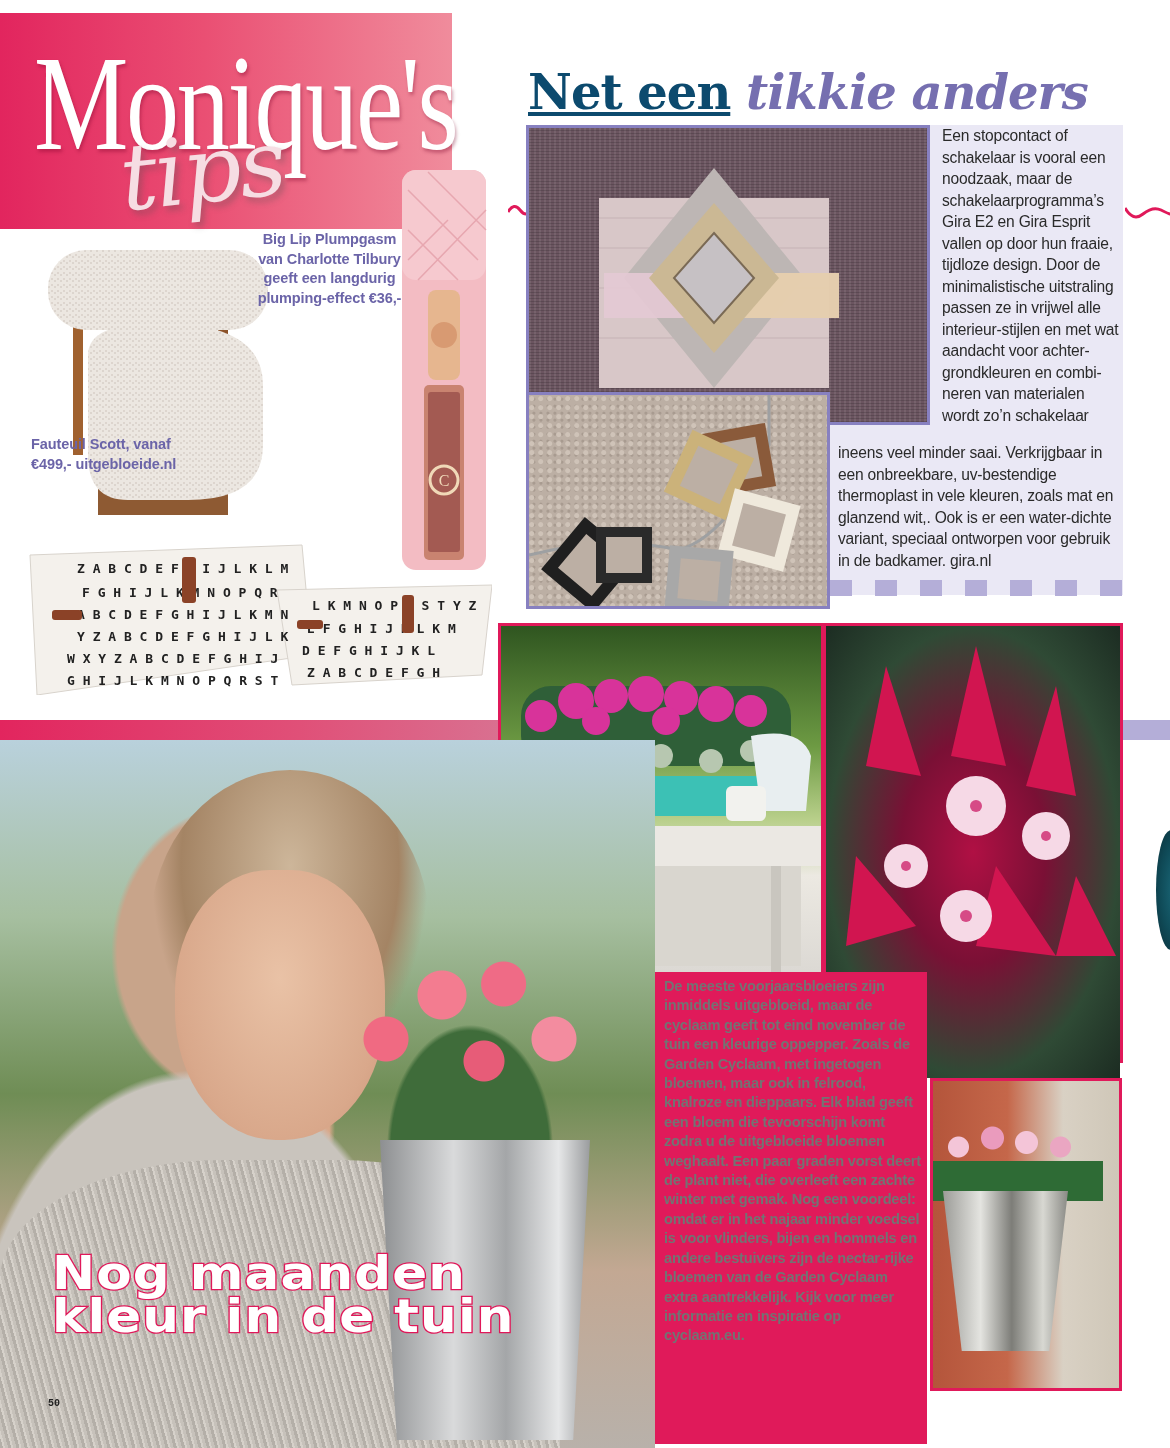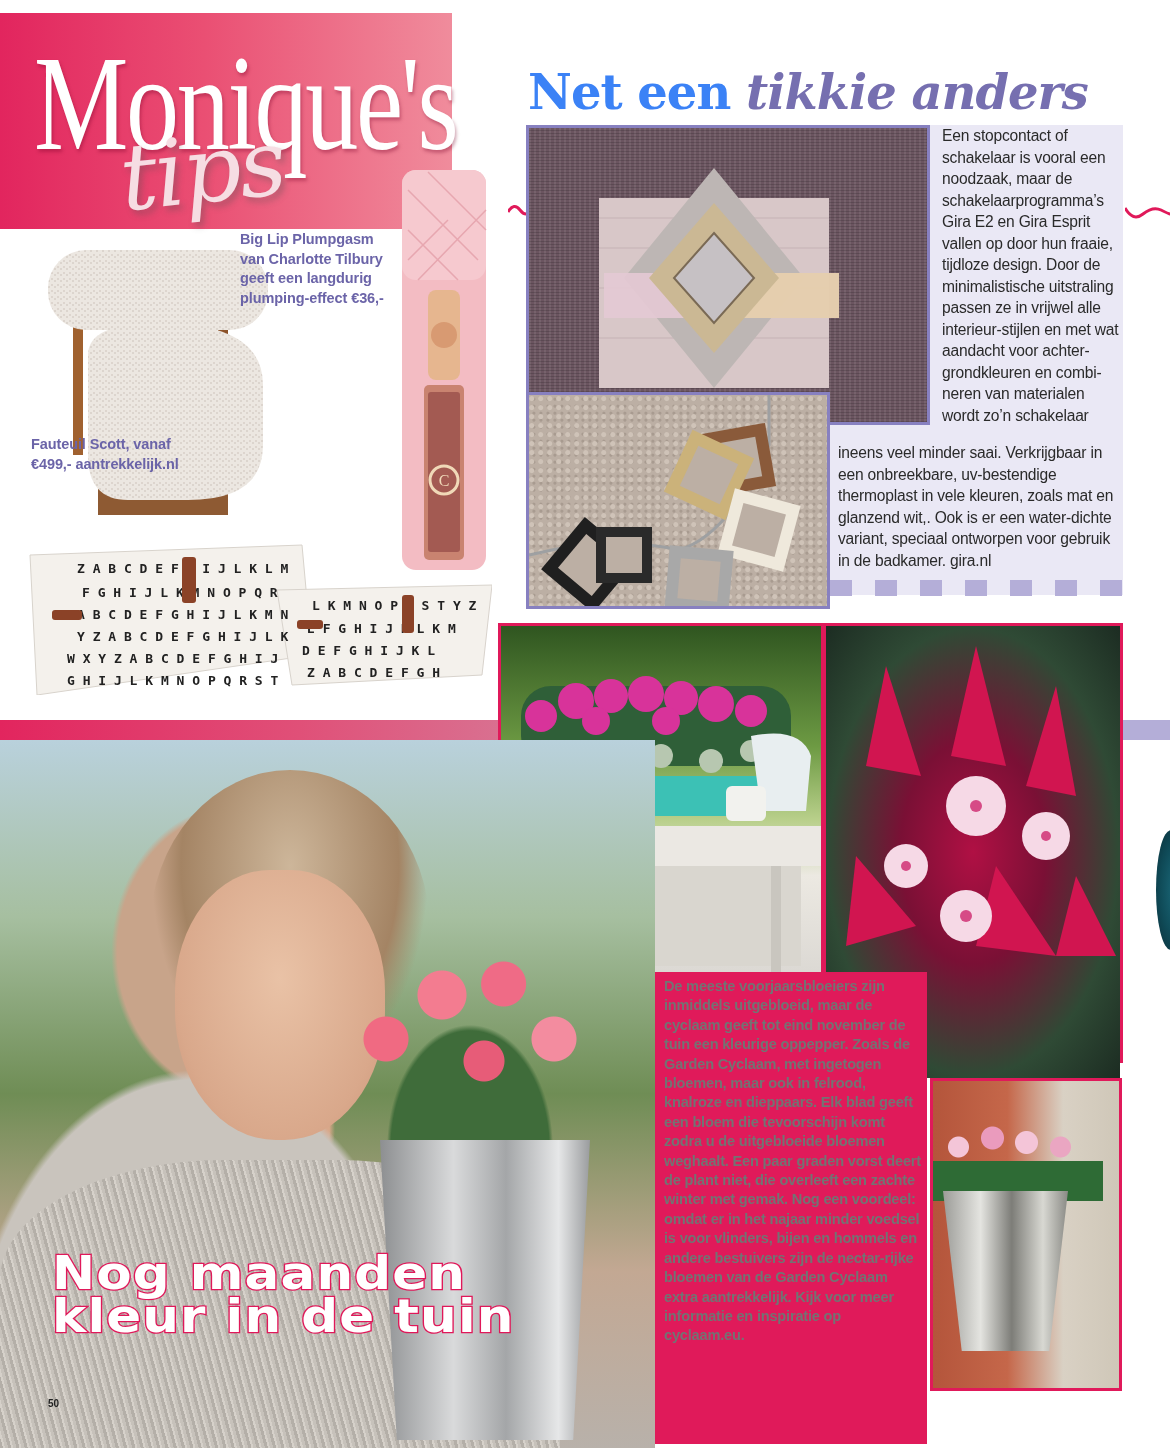--- a/index.html
+++ b/index.html
@@ -22,41 +22,41 @@
   .banner-sub {
     position: absolute; left: 120px; top: 112px;
     font-family: "DejaVu Serif", serif; font-style: italic;
     font-size: 92px; line-height: 1; color: #f6dde3; letter-spacing: -2px;
     transform: rotate(-6deg);
     text-shadow: 3px 5px 6px rgba(80,80,80,0.35);
   }
 
   
   .caption { position: absolute; color: #6b64a8; font-weight: bold; font-size: 14.5px; line-height: 19.5px; font-family: "Liberation Sans", sans-serif; letter-spacing: -0.1px; }
-  .cap-lip { left: 240px; top: 230px; width: 145px; text-align: left; }
+  .cap-lip { left: 257px; top: 230px; width: 145px; text-align: center; }
   .cap-chair { left: 31px; top: 435px; width: 150px; }
   .cap-baskets { left: 47px; top: 736px; width: 420px; white-space: nowrap; }
 
   .chair { position: absolute; left: 38px; top: 235px; width: 240px; height: 300px; }
   .lipgloss { position: absolute; left: 398px; top: 160px; width: 92px; height: 410px; }
   .baskets { position: absolute; left: 22px; top: 535px; width: 470px; height: 160px; }
 
   
   .pink-bar {
     position: absolute; left: 0; top: 720px; width: 500px; height: 20px;
     background: linear-gradient(90deg, #e2255e 0%, #e05078 60%, #d97090 100%);
   }
 
   
   .headline {
     position: absolute; left: 528px; top: 68px;
     font-family: "DejaVu Serif", serif; font-weight: bold;
     font-size: 48px; line-height: 1; letter-spacing: -1px; white-space: nowrap;
   }
-  .headline .h-light { color: #3b82f6; }
+  .headline .h-light { color: #0c4a6e; text-decoration: underline; }
   .headline .h-dark { color: #766fb0; font-style: italic; }
 
   .gira-panel {
     position: absolute; left: 830px; top: 125px; width: 293px; height: 470px;
     background: #eae8f5;
   }
   .gira-photo-top {
     position: absolute; left: 526px; top: 125px; width: 404px; height: 300px;
     border: 3px solid #8780c0; overflow: hidden;
     background:
@@ -175,21 +175,21 @@
     position: absolute; left: 52px; top: 1252px;
     font-family: "DejaVu Sans", sans-serif; font-weight: bold;
     font-size: 46px; line-height: 43px; color: #ffffff; letter-spacing: 1px;
     -webkit-text-stroke: 2.5px #e0195a; paint-order: stroke fill;
     text-shadow: 0 0 1px #e0195a;
     transform: scaleX(1.12); transform-origin: left top;
     white-space: nowrap;
   }
   .page-number {
     position: absolute; left: 48px; top: 1398px;
-    font-size: 10px; font-weight: bold; color: #222; font-family: Liberation Sans, sans-serif;
+    font-size: 10px; font-weight: bold; color: #222; font-family: Liberation Mono, monospace;
   }
 
   
   .edge-teal {
     position: absolute; left: 1156px; top: 830px; width: 30px; height: 120px;
     border-radius: 50% 0 0 50%;
     background: radial-gradient(ellipse at 80% 50%, #1d6f80 0%, #0f4a57 60%, #0b2e38 100%);
   }
 </style>
 </head>
@@ -244,21 +244,21 @@
     <text x="280" y="120">D E F G H I J K L</text>
     <text x="285" y="142">Z A B C D E F G H</text>
   </g>
   <rect x="160" y="22" width="14" height="46" rx="3" fill="#8b4227"></rect>
   <rect x="380" y="60" width="12" height="38" rx="3" fill="#8b4227"></rect>
   <rect x="30" y="75" width="30" height="10" rx="3" fill="#8b4227"></rect>
   <rect x="275" y="85" width="26" height="9" rx="3" fill="#8b4227"></rect>
 </svg>
 
 <div class="caption cap-lip">Big Lip Plumpgasm van Charlotte Tilbury geeft een langdurig plumping-effect €36,-</div>
-<div class="caption cap-chair">Fauteuil Scott, vanaf €499,- aantrekkelijk.nl</div>
+<div class="caption cap-chair">Fauteuil Scott, vanaf €499,- uitgebloeide.nl</div>
 <div class="caption cap-baskets">Alfabet-manden, €32,95 (set van 2), zwartwitshop.nl</div>
 
 <div class="pink-bar"></div>
 
 <div class="headline">
   <span class="h-light">Net een</span>
   <span class="h-dark">tikkie anders</span>
 </div>
 
 <svg class="squiggle-left" viewBox="0 0 24 20">

